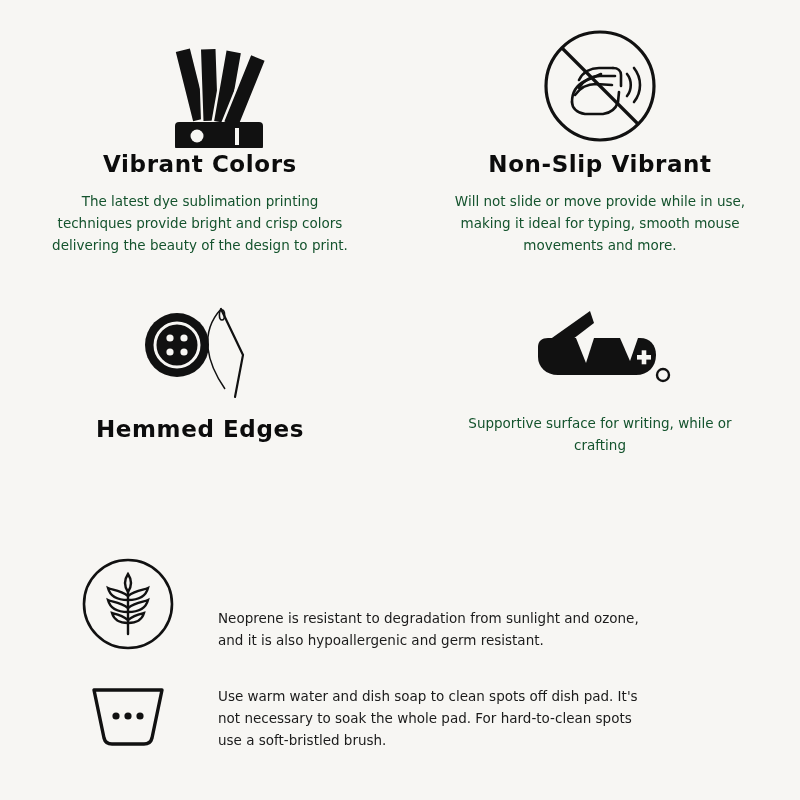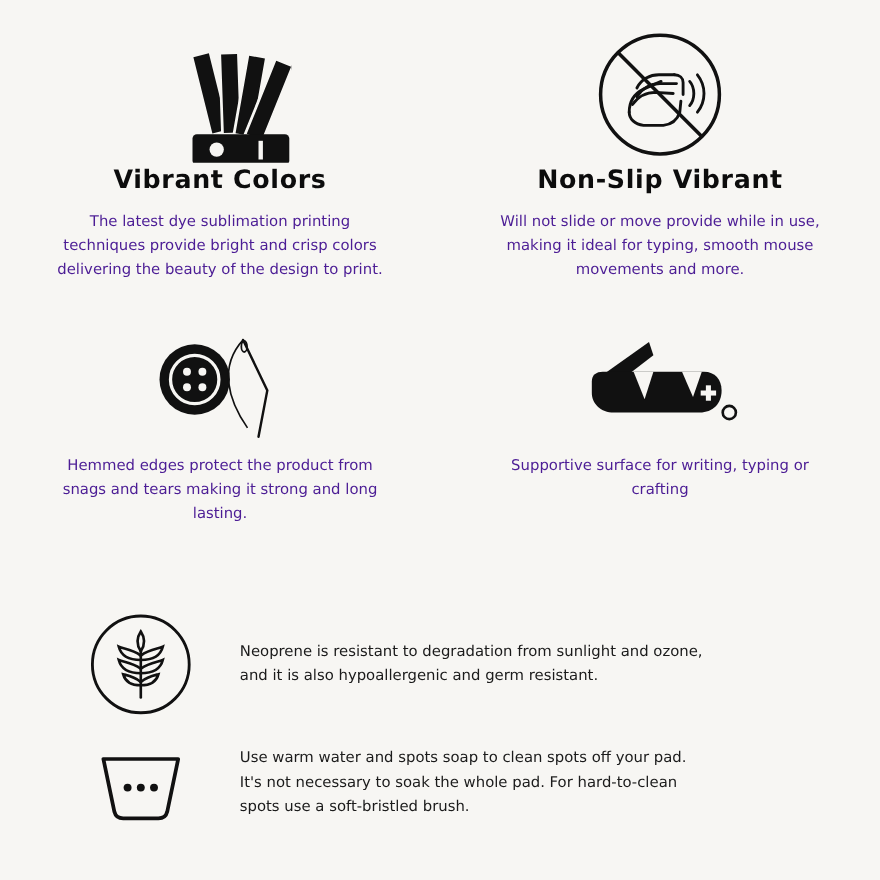--- a/index.html
+++ b/index.html
@@ -52,30 +52,30 @@
     font-size: 23px;
     font-weight: bold;
     letter-spacing: 0.6px;
     margin: 4px 0 14px 0;
     line-height: 1.1;
     color: #0c0c0c;
   }
   .feature-desc {
     font-size: 13.5px;
     line-height: 1.62;
-    color: #4c1d95;
+    color: #14532d;
     max-width: 300px;
   }
 
   
   .note-row {
     position: absolute;
     display: flex;
     flex-direction: row;
-    align-items: center;
+    align-items: flex-end;
     width: 720px;
     left: 48px;
   }
   .note-icon {
     width: 160px;
     display: flex;
     align-items: center;
     justify-content: center;
     flex: none;
   }
@@ -166,21 +166,21 @@
             <circle cx="59" cy="45" r="3.6" fill="#f7f6f3"></circle>
             <circle cx="45" cy="59" r="3.6" fill="#f7f6f3"></circle>
             <circle cx="59" cy="59" r="3.6" fill="#f7f6f3"></circle>
 
             <path d="M96 16 L118 62 L110 104" fill="none" stroke="#111" stroke-width="2.2" stroke-linecap="round"></path>
 
             <path d="M96 16 C74 40 82 70 100 96" fill="none" stroke="#111" stroke-width="1.5"></path>
             <ellipse cx="97" cy="22" rx="2.6" ry="5" fill="none" stroke="#111" stroke-width="1.6"></ellipse>
           </svg>
         </div>
-        <div class="feature-desc">Hemmed edges protect the product from snags and tears making it strong and long lasting.</div>
+        <div class="feature-title">Hemmed Edges</div>
       </div>
 
       <div class="feature-cell">
         <div class="icon-box">
           <svg width="160" height="120" viewBox="0 0 160 120">
 
             <path d="M22 52 L70 18 L74 30 L40 56 Z" fill="#111"></path>
 
             <path d="M18 54 C18 48 22 45 28 45 L120 45 C130 45 136 52 136 62 C136 74 128 82 116 82 L38 82 C26 82 18 74 18 64 Z" fill="#111"></path>
 
@@ -188,21 +188,21 @@
             <path d="M100 45 L118 45 L110 68 Z" fill="#f7f6f3"></path>
 
             <g fill="#f7f6f3">
               <rect x="117" y="62" width="14" height="4.6"></rect>
               <rect x="121.7" y="57.3" width="4.6" height="14"></rect>
             </g>
 
             <circle cx="143" cy="82" r="6" fill="none" stroke="#111" stroke-width="2.4"></circle>
           </svg>
         </div>
-        <div class="feature-desc">Supportive surface for writing, typing or crafting</div>
+        <div class="feature-desc">Supportive surface for writing, while or crafting</div>
       </div>
     </div>
   </div>
 
   <div class="note-row" id="note-eco">
     <div class="note-icon">
       <svg width="96" height="96" viewBox="0 0 96 96">
         <circle cx="48" cy="48" r="44" fill="none" stroke="#111" stroke-width="2.6"></circle>
         <g fill="none" stroke="#111" stroke-width="2.4" stroke-linecap="round">
           <path d="M48 78 L48 36"></path>
@@ -221,16 +221,16 @@
 
   <div class="note-row" id="note-care">
     <div class="note-icon">
       <svg width="100" height="80" viewBox="0 0 100 80">
         <path d="M16 18 L84 18 L74 66 C73 70 70 72 66 72 L34 72 C30 72 27 70 26 66 Z" fill="none" stroke="#111" stroke-width="3.4" stroke-linejoin="round"></path>
         <circle cx="38" cy="44" r="3.6" fill="#111"></circle>
         <circle cx="50" cy="44" r="3.6" fill="#111"></circle>
         <circle cx="62" cy="44" r="3.6" fill="#111"></circle>
       </svg>
     </div>
-    <div class="note-text">Use warm water and spots soap to clean spots off your pad. It's not necessary to soak the whole pad. For hard-to-clean spots use a soft-bristled brush.</div>
+    <div class="note-text">Use warm water and dish soap to clean spots off dish pad. It's not necessary to soak the whole pad. For hard-to-clean spots use a soft-bristled brush.</div>
   </div>
 
 </div>
 
 </body></html>

